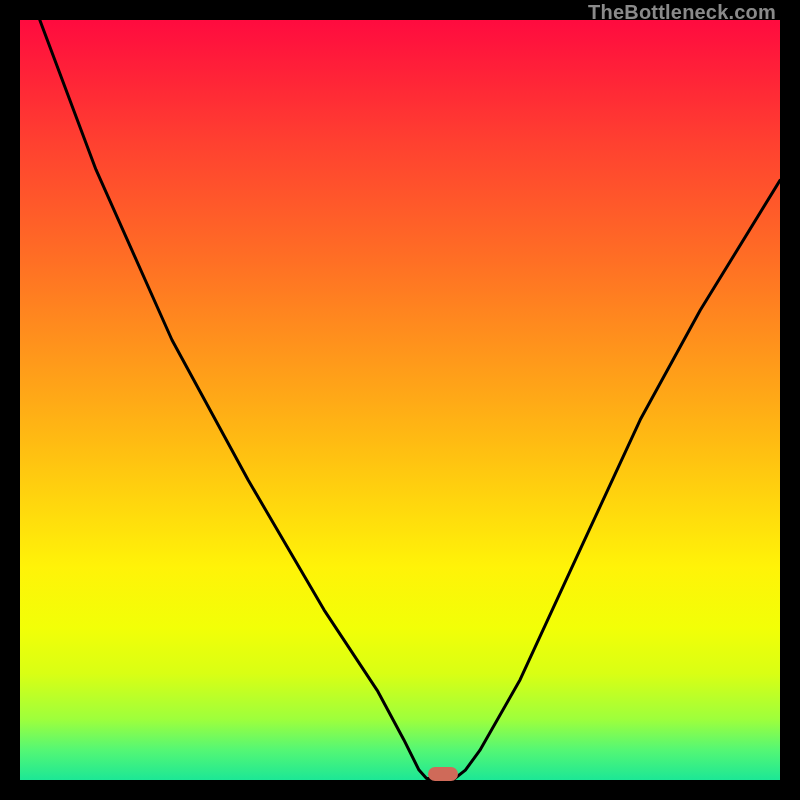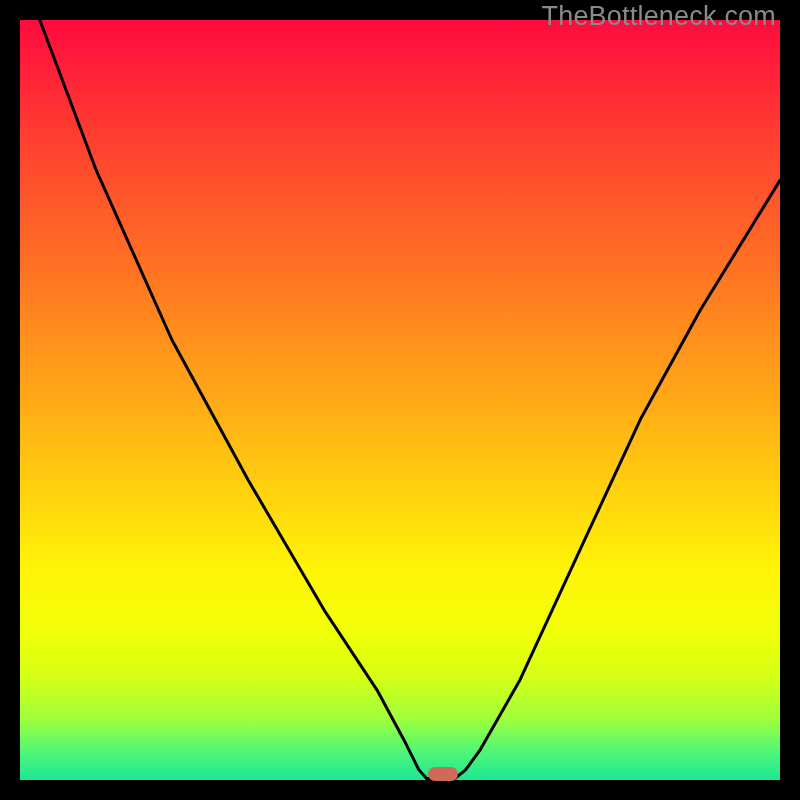--- a/index.html
+++ b/index.html
@@ -37,22 +37,22 @@
       #9eff3c 92%,
       #55f774 96%,
       #1ce796 100%
     );
   }
   .branding {
     position: absolute;
     top: 1px;
     right: 24px;
     font-family: Arial, Helvetica, sans-serif;
-    font-size: 27px;
-    font-weight: 400;
+    font-size: 20px;
+    font-weight: 700;
     color: #8a8a8a;
     letter-spacing: 0.2px;
     margin-left: 25px;
   }
   svg.curve {
     position: absolute;
     left: 20px;
     top: 20px;
     width: 760px;
     height: 760px;

